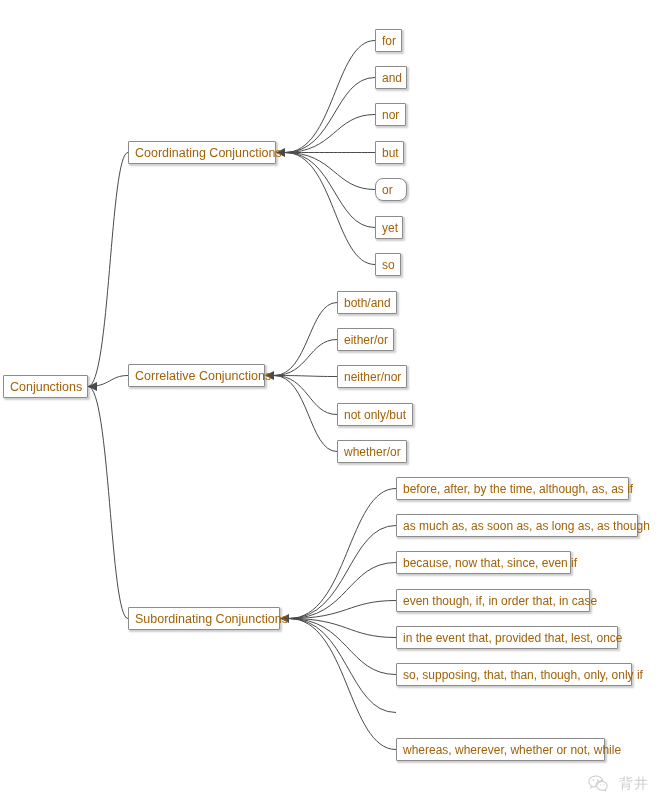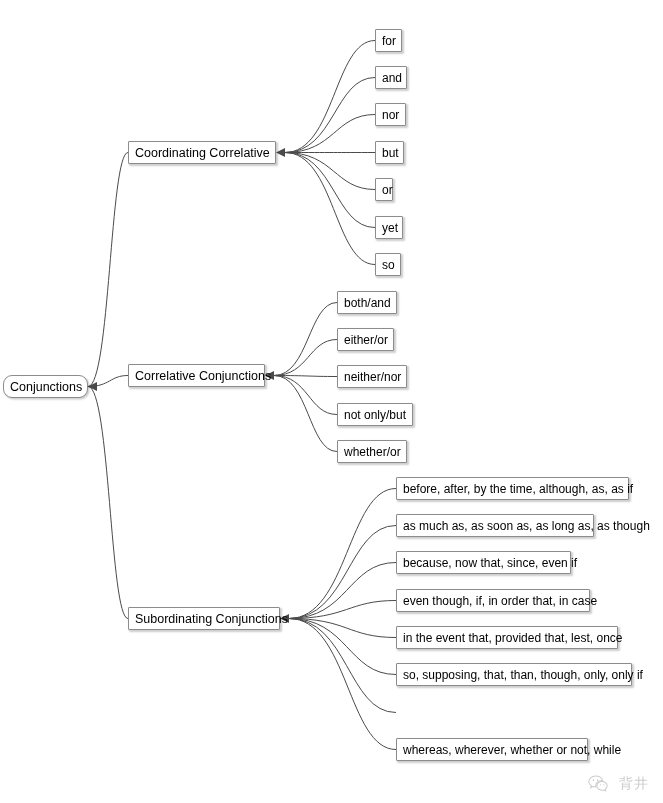--- a/index.html
+++ b/index.html
@@ -26,21 +26,21 @@
     width: 663px;
     height: 803px;
     pointer-events: none;
   }
   .node {
     position: absolute;
     box-sizing: border-box;
     background: #ffffff;
     border: 1px solid #8c8c8c;
     border-radius: 1px;
-    color: #000000;
+    color: #a16207;
     font-size: 12.5px;
     line-height: 20px;
     height: 23px;
     padding: 0 6px;
     white-space: nowrap;
     box-shadow: 1.5px 1.5px 2px rgba(0,0,0,0.20);
     display: flex;
     align-items: center;
   }
   .node.root {
@@ -100,46 +100,46 @@
       <path d="M 289 618.5 C 347.85 618.5, 347.85 562.5, 396 562.5" fill="none" stroke="#4a4a4a" stroke-width="1"></path>
       <path d="M 289 618.5 C 347.85 618.5, 347.85 600.5, 396 600.5" fill="none" stroke="#4a4a4a" stroke-width="1"></path>
       <path d="M 289 618.5 C 347.85 618.5, 347.85 637.5, 396 637.5" fill="none" stroke="#4a4a4a" stroke-width="1"></path>
       <path d="M 289 618.5 C 347.85 618.5, 347.85 674.5, 396 674.5" fill="none" stroke="#4a4a4a" stroke-width="1"></path>
       <path d="M 289 618.5 C 347.85 618.5, 347.85 712.5, 396 712.5" fill="none" stroke="#4a4a4a" stroke-width="1"></path>
       <path d="M 289 618.5 C 347.85 618.5, 347.85 749.5, 396 749.5" fill="none" stroke="#4a4a4a" stroke-width="1"></path>
       <path d="M 280 618.5 l 9 -4.5 l 0 9 z" fill="#4a4a4a"></path>
       <path d="M 88 386.5 l 9 -4.5 l 0 9 z" fill="#4a4a4a"></path>
     </svg>
 
-  <div class="node root" id="node-root" style="left: 3px; top: 375px; width: 85px; border-radius: 9px;">Conjunctions</div>
+  <div class="node root" id="node-root" style="left: 3px; top: 375px; width: 85px;">Conjunctions</div>
 
-  <div class="node branch" id="node-branch-0" style="left: 128px; top: 141px; width: 148px;">Coordinating Correlative</div>
+  <div class="node branch" id="node-branch-0" style="left: 128px; top: 141px; width: 148px;">Coordinating Conjunctions</div>
   <div class="node leaf" id="node-b0-c0" style="left: 375px; top: 29px; width: 27px;">for</div>
   <div class="node leaf" id="node-b0-c1" style="left: 375px; top: 66px; width: 32px;">and</div>
   <div class="node leaf" id="node-b0-c2" style="left: 375px; top: 103px; width: 31px;">nor</div>
   <div class="node leaf" id="node-b0-c3" style="left: 375px; top: 141px; width: 29px;">but</div>
-  <div class="node leaf" id="node-b0-c4" style="left: 375px; top: 178px; width: 18px;">or</div>
+  <div class="node leaf" id="node-b0-c4" style="left: 375px; top: 178px; width: 32px; border-radius: 8px;">or</div>
   <div class="node leaf" id="node-b0-c5" style="left: 375px; top: 216px; width: 28px;">yet</div>
   <div class="node leaf" id="node-b0-c6" style="left: 375px; top: 253px; width: 26px;">so</div>
 
   <div class="node branch" id="node-branch-1" style="left: 128px; top: 364px; width: 137px;">Correlative Conjunctions</div>
   <div class="node leaf" id="node-b1-c0" style="left: 337px; top: 291px; width: 60px;">both/and</div>
   <div class="node leaf" id="node-b1-c1" style="left: 337px; top: 328px; width: 57px;">either/or</div>
   <div class="node leaf" id="node-b1-c2" style="left: 337px; top: 365px; width: 70px;">neither/nor</div>
   <div class="node leaf" id="node-b1-c3" style="left: 337px; top: 403px; width: 76px;">not only/but</div>
   <div class="node leaf" id="node-b1-c4" style="left: 337px; top: 440px; width: 70px; text-align: center;">whether/or</div>
 
   <div class="node branch" id="node-branch-2" style="left: 128px; top: 607px; width: 152px;">Subordinating Conjunctions</div>
   <div class="node leaf" id="node-b2-c0" style="left: 396px; top: 477px; width: 233px;">before, after, by the time, although, as, as if</div>
-  <div class="node leaf" id="node-b2-c1" style="left: 396px; top: 514px; width: 198px;">as much as, as soon as, as long as, as though</div>
+  <div class="node leaf" id="node-b2-c1" style="left: 396px; top: 514px; width: 242px;">as much as, as soon as, as long as, as though</div>
   <div class="node leaf" id="node-b2-c2" style="left: 396px; top: 551px; width: 175px;">because, now that, since, even if</div>
   <div class="node leaf" id="node-b2-c3" style="left: 396px; top: 589px; width: 194px; text-align: center;">even though, if, in order that, in case</div>
   <div class="node leaf" id="node-b2-c4" style="left: 396px; top: 626px; width: 222px;">in the event that, provided that, lest, once</div>
   <div class="node leaf" id="node-b2-c5" style="left: 396px; top: 663px; width: 236px;">so, supposing, that, than, though, only, only if</div>
-  <div class="node leaf" id="node-b2-c7" style="left: 396px; top: 738px; width: 192px;">whereas, wherever, whether or not, while</div>
+  <div class="node leaf" id="node-b2-c7" style="left: 396px; top: 738px; width: 209px;">whereas, wherever, whether or not, while</div>
 
   <div id="watermark">
     <svg class="wm-icon" viewBox="0 0 24 24" xmlns="http://www.w3.org/2000/svg">
       <path d="M9.3 3.2C5.3 3.2 2 5.9 2 9.2c0 1.9 1.1 3.6 2.8 4.7L4.1 16l2.5-1.3c.8.2 1.7.4 2.7.4h.5c-.1-.4-.2-.9-.2-1.3 0-3.2 3.1-5.7 6.9-5.7h.5C16.3 5.3 13.2 3.2 9.3 3.2z" fill="none" stroke="#555" stroke-width="1.1"></path>
       <circle cx="7" cy="7.8" r="0.85" fill="#555"></circle>
       <circle cx="11.6" cy="7.8" r="0.85" fill="#555"></circle>
       <path d="M16.4 9.3c3.1 0 5.6 2.1 5.6 4.7 0 1.5-.9 2.9-2.2 3.8l.5 1.7-2-1c-.6.2-1.3.3-2 .3-3.1 0-5.6-2.1-5.6-4.7s2.6-4.8 5.7-4.8z" fill="none" stroke="#555" stroke-width="1.1"></path>
       <circle cx="14.8" cy="12.9" r="0.7" fill="#555"></circle>
       <circle cx="18.3" cy="12.9" r="0.7" fill="#555"></circle>
     </svg>

